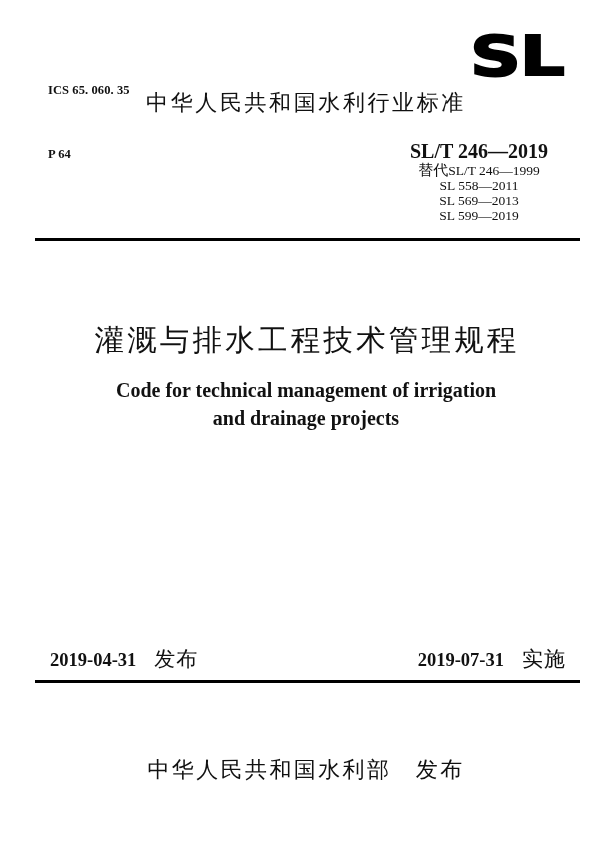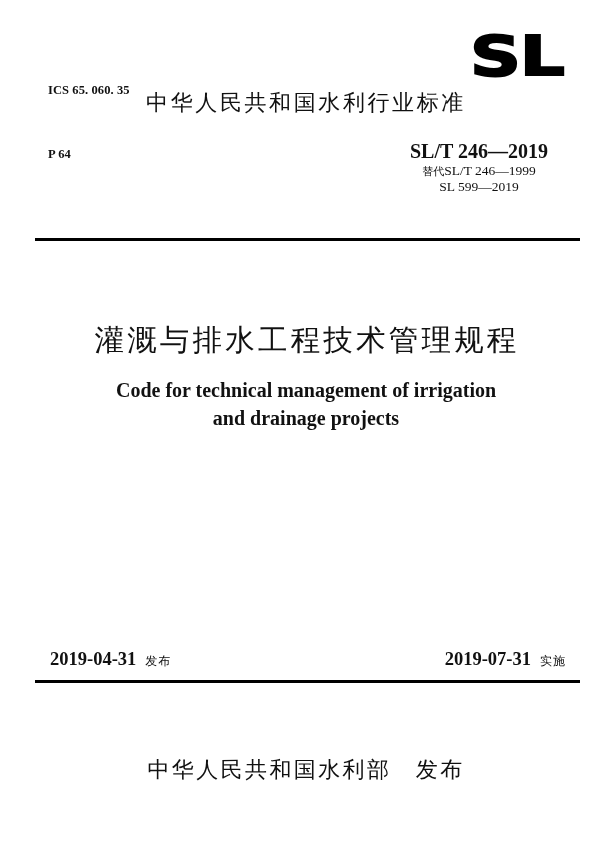--- a/index.html
+++ b/index.html
@@ -71,21 +71,21 @@
     line-height: 24px;
     white-space: nowrap;
   }
   .std-replaces {
     font-size: 13.5px;
     line-height: 15px;
     white-space: nowrap;
   }
   .std-replaces .prefix {
     font-family: "DejaVu Sans", sans-serif;
-    font-size: 11px;
+    font-size: 15px;
     margin-right: 0;
   }
 
   .rule {
     left: 35px;
     width: 545px;
     height: 2.5px;
     background: #000000;
   }
 
@@ -118,22 +118,22 @@
     top: 646px;
     font-family: "Liberation Serif", serif;
     font-weight: bold;
     font-size: 18.5px;
     line-height: 26px;
     white-space: nowrap;
   }
   .date .suffix {
     font-family: "DejaVu Sans", sans-serif;
     font-weight: normal;
-    font-size: 12px;
-    margin-left: 9px;
+    font-size: 21px;
+    margin-left: 18px;
     letter-spacing: 1px;
   }
   .date-issue { left: 50px; }
   .date-impl { right: 34px; }
 
   
   .publisher {
     left: 0;
     width: 612px;
     top: 755px;
@@ -153,20 +153,22 @@
   <div>P 64</div>
 </div>
 
 <div class="abs sl-logo">SL</div>
 
 <div class="abs header-cn">中华人民共和国水利行业标准</div>
 
 <div class="abs std-block">
   <div class="std-number">SL/T 246—2019</div>
   <div class="std-replaces"><span class="prefix">替代</span><span>SL/T 246—1999</span></div>
+  <div class="std-replaces">SL 558—2011</div>
+  <div class="std-replaces">SL 569—2013</div>
   <div class="std-replaces">SL 599—2019</div>
 </div>
 
 <div class="abs rule" style="top:238px;"></div>
 
 <div class="abs title-cn">灌溉与排水工程技术管理规程</div>
 <div class="abs title-en">
   <div>Code for technical management of irrigation</div>
   <div>and drainage projects</div>
 </div>

